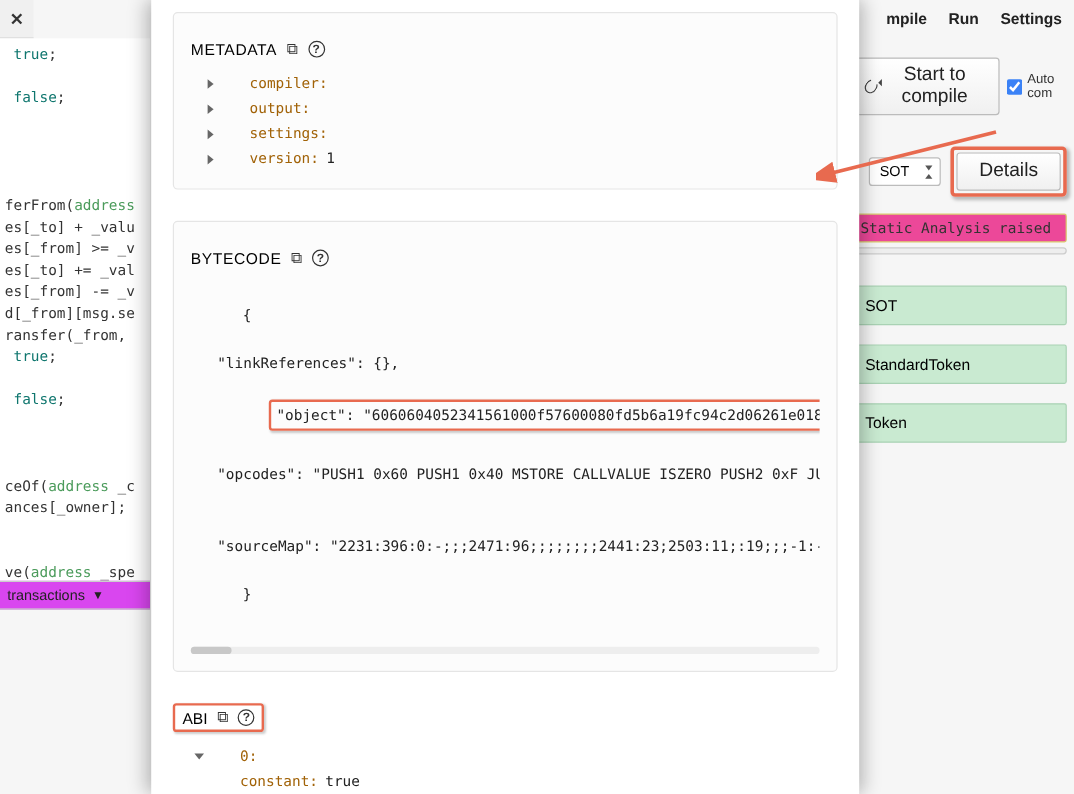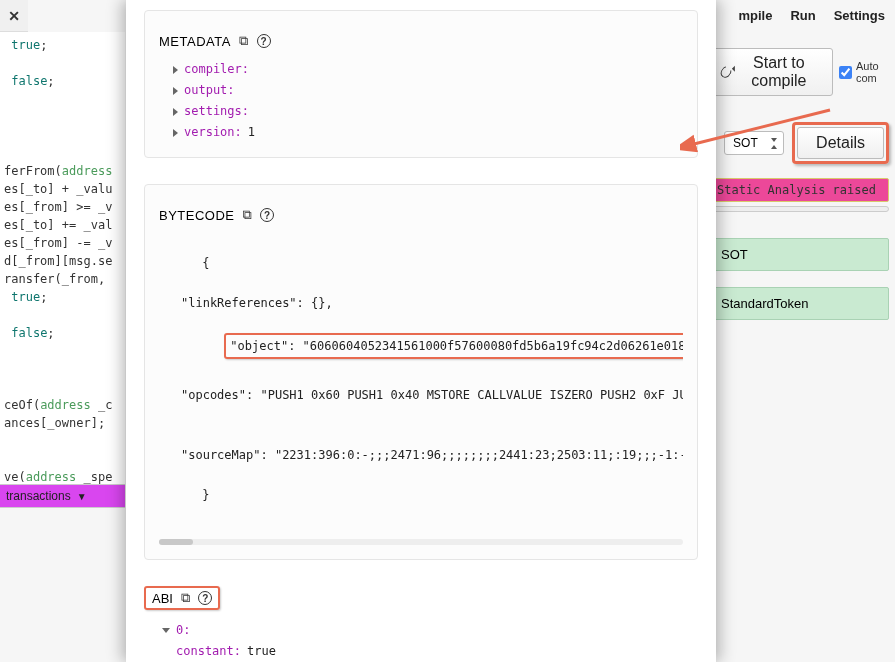--- a/index.html
+++ b/index.html
@@ -197,21 +197,21 @@
   .tree { font-family: Menlo, Consolas, monospace; font-size:12px; line-height:21px; }
   .tree-row { display:flex; gap:6px; padding-left:14px; }
   .caret {
     width:0;height:0;display:inline-block;margin-top:7px;
     border-top:4px solid transparent;border-bottom:4px solid transparent;border-left:5px solid #666;
   }
   .caret.open {
     border-left:4px solid transparent;border-right:4px solid transparent;border-top:5px solid #666;border-bottom:none;
     margin-top:8px;
   }
-  .tree-key { color:#a21caf; }
+  .tree-key { color:#a16207;margin-left:24px; }
   .tree-val { color:#222; }
 
   .bytecode-pre {
     font-family:Menlo,Consolas,monospace;font-size:12px;line-height:20px;
     white-space:pre;overflow:hidden;
     color:#222;
   }
   .bytecode-pre .line { display:block; padding-left:22px; }
   .obj-hl {
     display:inline-block;
@@ -311,20 +311,21 @@
       </button>
     </span>
   </div>
 
   <div class="warn-banner">Static Analysis raised</div>
   <div class="loadbar"></div>
 
   <div class="contract-list">
     <div class="contract-item">SOT</div>
     <div class="contract-item">StandardToken</div>
+    <div class="contract-item">Token</div>
   </div>
 </div>
 
 <div class="modal">
 
   <div class="card">
     <h4>
       <span>METADATA</span>
       <span class="copy-icon">⧉</span>
       <span class="help-icon">?</span>

